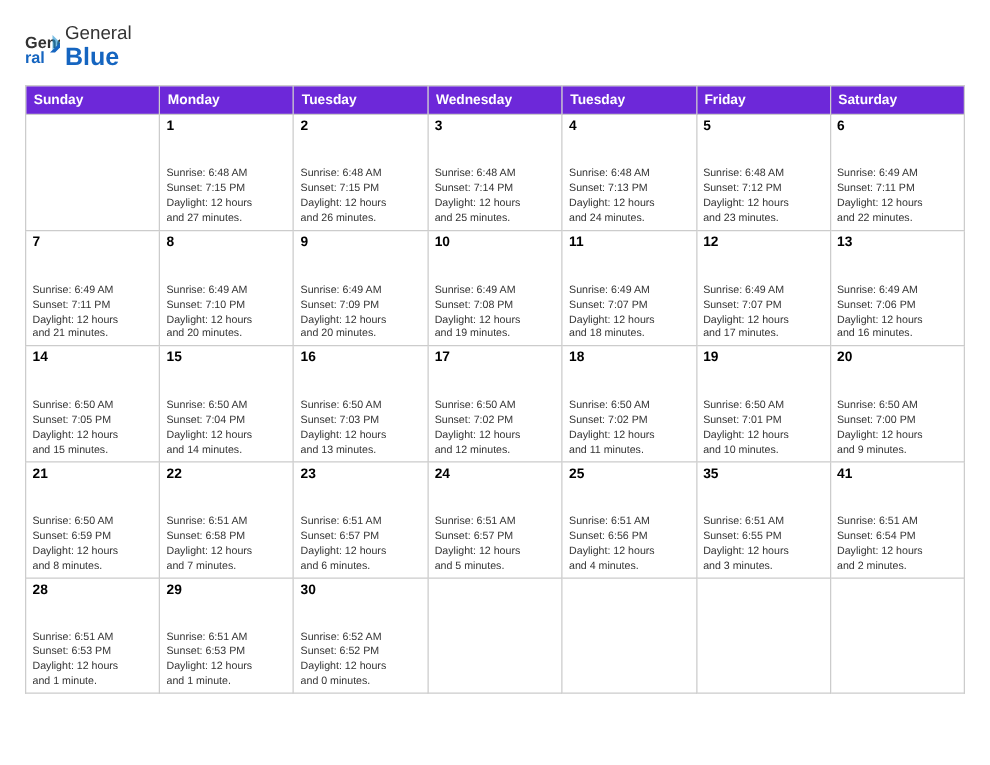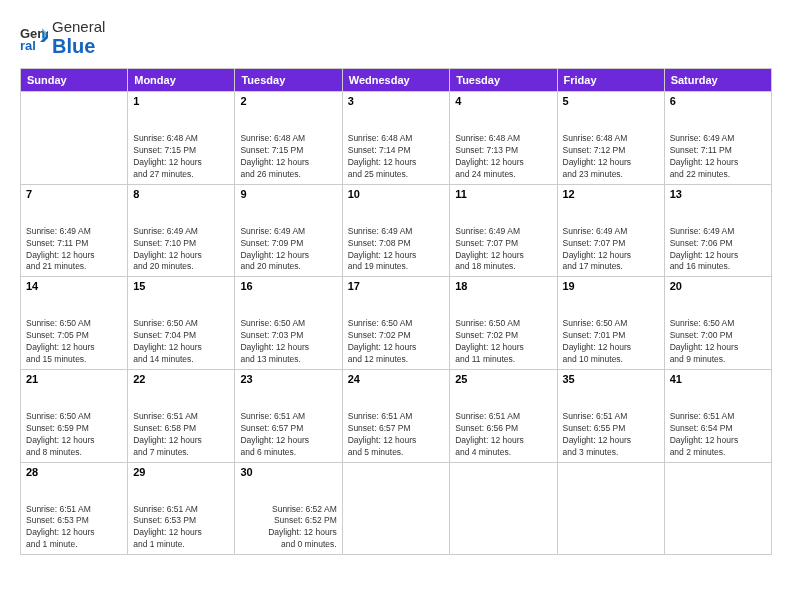--- a/index.html
+++ b/index.html
@@ -325,21 +325,21 @@
           </td>
           <td>
             <span class="day-number">29</span>
             <div class="day-info" style="white-space: pre-line;">Sunrise: 6:51 AM
 Sunset: 6:53 PM
 Daylight: 12 hours
 and 1 minute.</div>
           </td>
           <td>
             <span class="day-number">30</span>
-            <div class="day-info" style="white-space: pre-line; text-align: right;">Sunrise: 6:52 AM
+            <div class="day-info" style="white-space: pre-line;">Sunrise: 6:52 AM
 Sunset: 6:52 PM
 Daylight: 12 hours
 and 0 minutes.</div>
           </td>
           <td class="empty"></td>
           <td class="empty"></td>
           <td class="empty"></td>
           <td class="empty"></td>
         </tr>
       </tbody>

